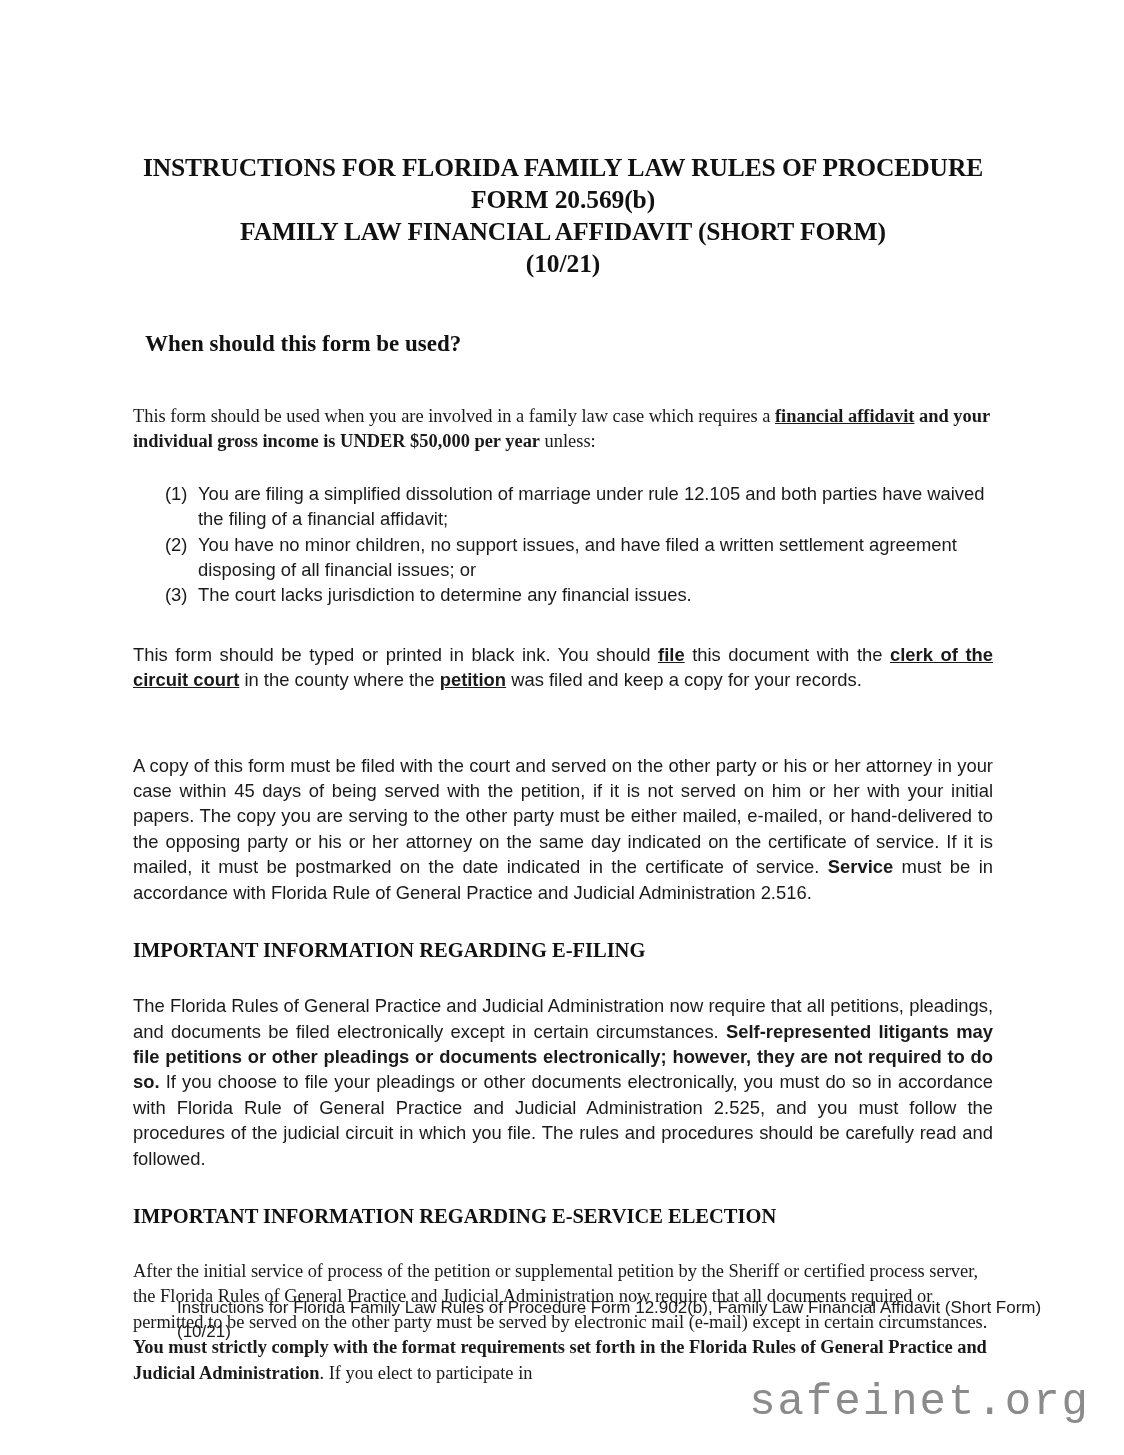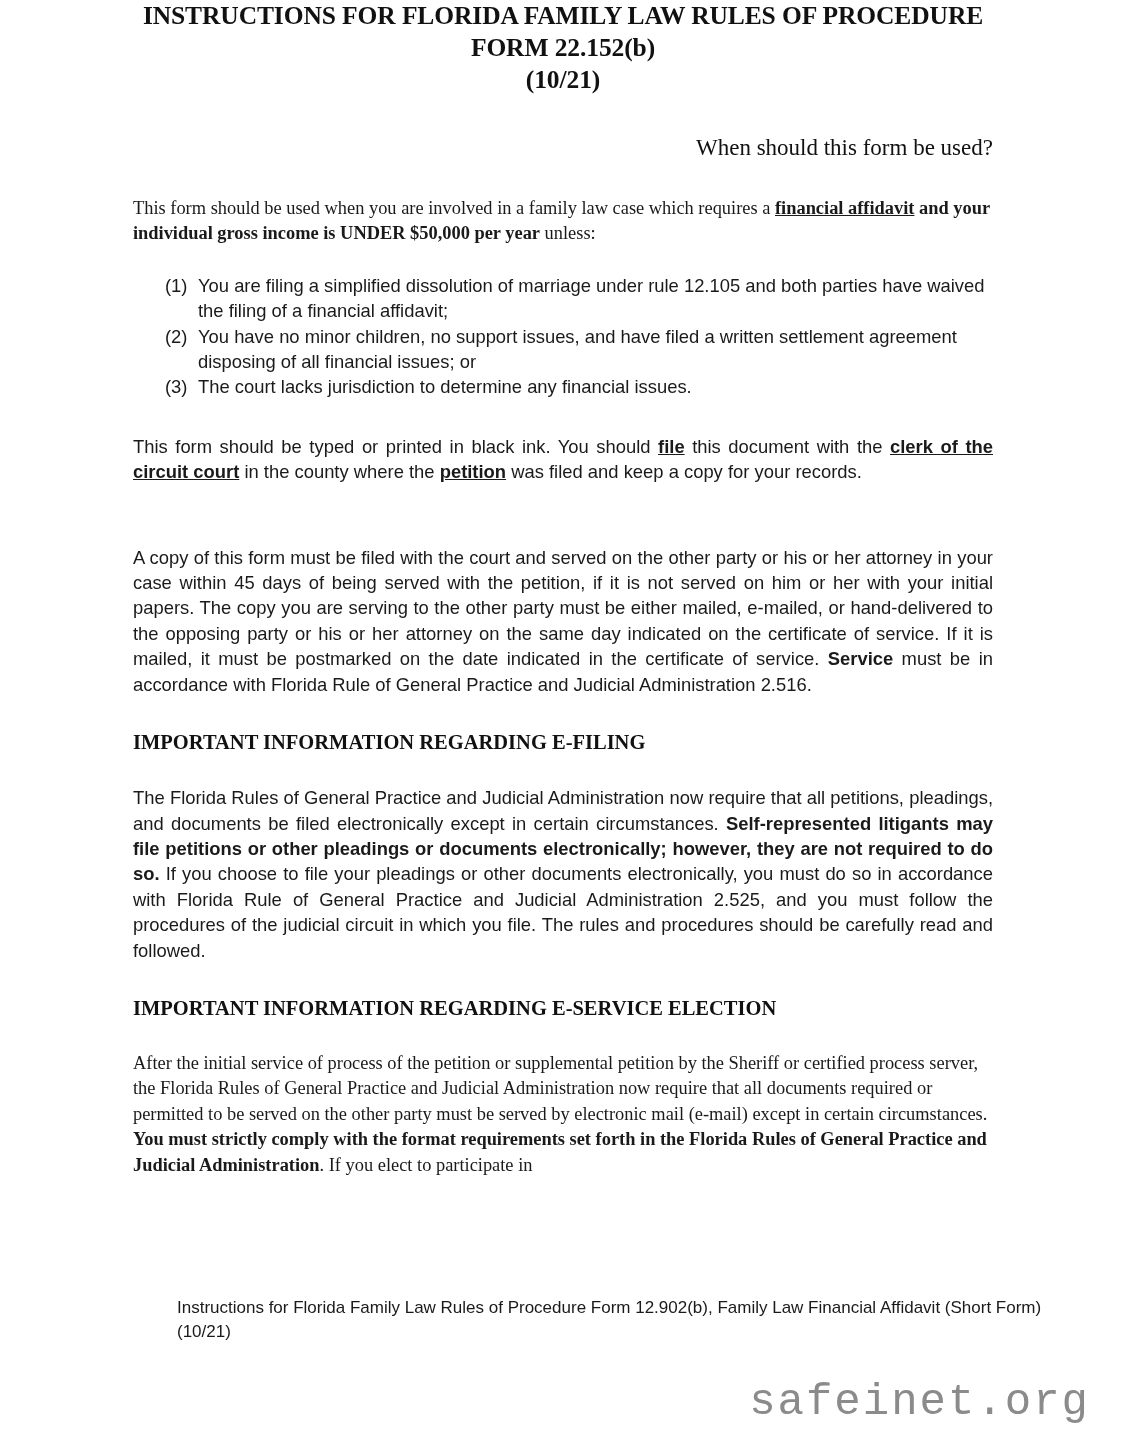--- a/index.html
+++ b/index.html
@@ -27,32 +27,33 @@
 
   
   .doc-title {
     font-family: "Liberation Serif", serif;
     font-weight: bold;
     font-size: 25.5px;
     line-height: 32px;
     text-align: center;
     letter-spacing: -0.1px;
     margin: 0;
+    padding-top: 152px;
     color: #111111;
   }
   .doc-title .tline { display: block; }
 
   
   .h-question {
     font-family: "Liberation Serif", serif;
-    font-weight: normal;
+    font-weight: bold;
     font-size: 23px;
     line-height: 28px;
-    text-align: right;
-    margin: 0;
+    text-align: left;
+    margin: 12px;
     color: #111111;
   }
   .h-section {
     font-family: "Liberation Serif", serif;
     font-weight: bold;
     font-size: 20.5px;
     line-height: 26px;
     text-align: left;
     margin: 0;
     color: #111111;
@@ -126,21 +127,22 @@
 </style>
 </head>
 <body>
 
 <div class="page">
 
   <div class="content">
 
     <h1 class="doc-title">
       <span class="tline">INSTRUCTIONS FOR FLORIDA FAMILY LAW RULES OF PROCEDURE</span>
-      <span class="tline">FORM 22.152(b)</span>
+      <span class="tline">FORM 20.569(b)</span>
+      <span class="tline">FAMILY LAW FINANCIAL AFFIDAVIT (SHORT FORM)</span>
       <span class="tline">(10/21)</span>
     </h1>
 
     <div class="sp-38"></div>
 
     <h2 class="h-question">When should this form be used?</h2>
 
     <div class="sp-34"></div>
 
     <p class="body left"><span>This form should be used when you are involved in a family law case which requires a </span><b class="bu">financial affidavit</b><b> and your individual gross income is UNDER $50,000 per year</b><span> unless:</span></p>

